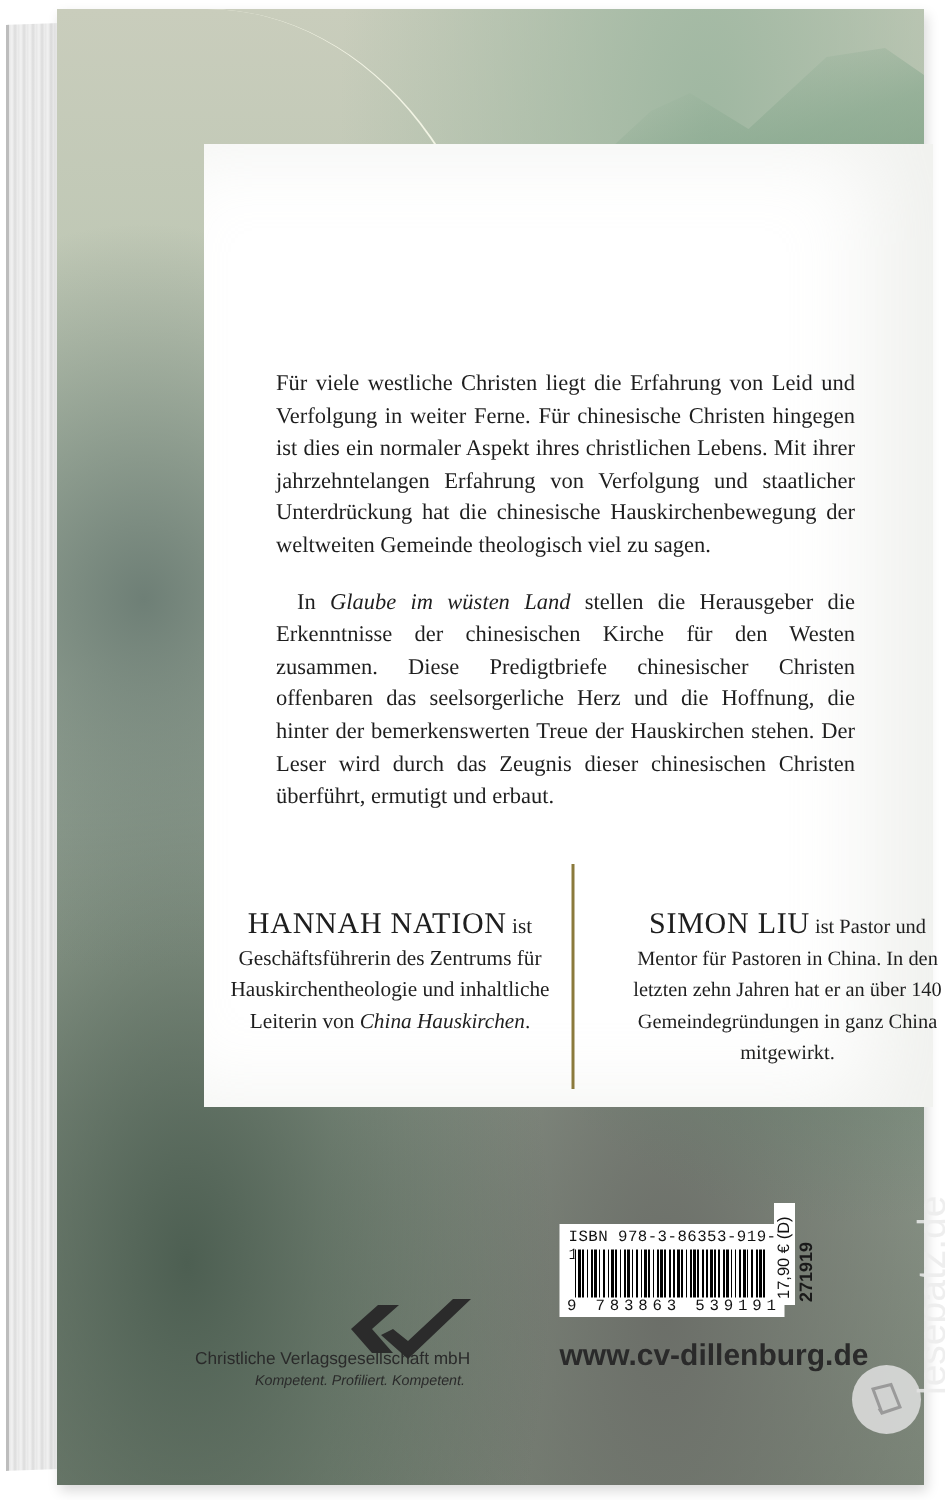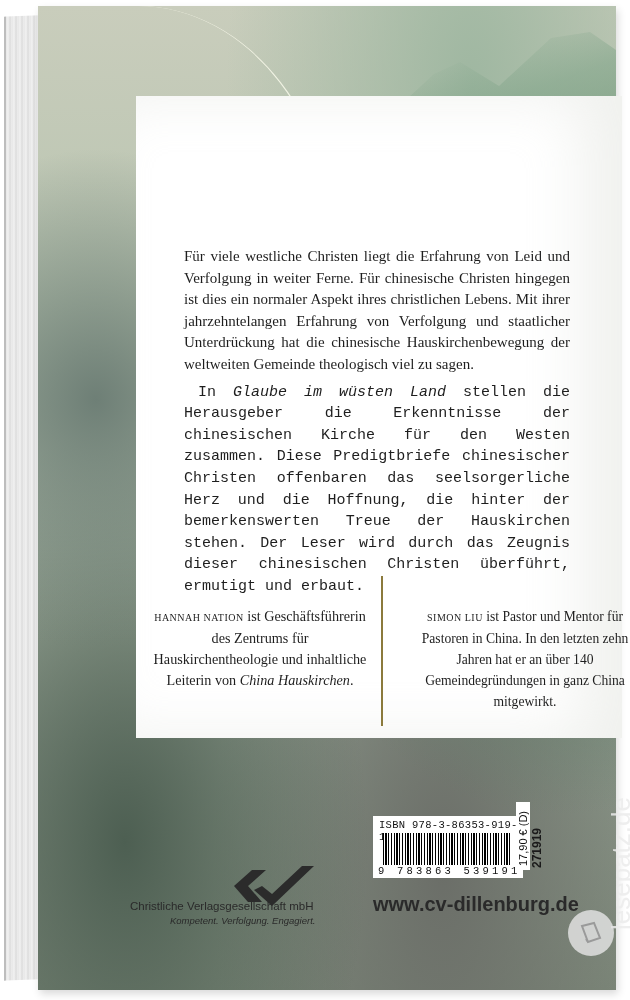--- a/index.html
+++ b/index.html
@@ -42,35 +42,35 @@
   .quote {
     position: absolute; left: 48px; top: 55px; width: 420px;
     color: #7a6a2c; font-style: italic; font-size: 18.5px; line-height: 26px;
     font-family: "DejaVu Serif", serif; letter-spacing: -0.3px;
   }
   .body-text {
     position: absolute; left: 48px; top: 150px; width: 386px;
     color: #1e1e1e; font-size: 15px; line-height: 21.6px; text-align: justify;
   }
   .body-text p { margin: 0; }
-  .body-text p + p { text-indent: 14px; margin-top: 6px; font-family: Liberation Mono, monospace; }
+  .body-text p + p { text-indent: 14px; margin-top: 16px; }
   .body-text em { font-style: italic; }
   .authors {
     position: absolute; left: 0; top: 480px; width: 486px; height: 150px;
   }
   .divider {
     position: absolute; left: 245px; top: 0; width: 2px; height: 150px; background: #8b7a3c;
   }
   .bio {
     position: absolute; top: 30px; width: 220px; text-align: center;
     font-size: 14.2px; line-height: 21px; color: #1e1e1e;
   }
   .bio-left { left: 14px; }
   .bio-right { left: 279px; font-size: 13.6px; }
-  .bio .name { font-size: 10px; letter-spacing: 0.5px; }
+  .bio .name { font-size: 20px; letter-spacing: 0.5px; }
   .bio em { font-style: italic; }
   
   .logo {
     position: absolute; left: 232px; top: 860px; width: 82px; height: 50px;
   }
   .publisher-name {
     position: absolute; left: 130px; top: 900px; width: 250px;
     font-family: "Liberation Sans", sans-serif; font-size: 11.5px; color: #2a2a2a;
   }
   .publisher-slogan {
@@ -143,21 +143,21 @@
       </div>
     </div>
   </div>
 </div>
 
 <svg class="logo" viewBox="0 0 82 50">
   <polygon points="20,10 34,10 16,26 30,42 16,42 2,26" fill="#2b2b2b"></polygon>
   <polygon points="30,26 40,34 70,6 82,6 40,46 22,30" fill="#2b2b2b"></polygon>
 </svg>
 <div class="publisher-name">Christliche Verlagsgesellschaft mbH</div>
-<div class="publisher-slogan">Kompetent. Verfolgung. Engagiert.</div>
+<div class="publisher-slogan">Kompetent. Profiliert. Kompetent.</div>
 
 <div class="barcode-box">
   <div class="isbn-text">ISBN  978-3-86353-919-1</div>
   <div class="bars"></div>
   <div class="ean-digits">9 783863 539191</div>
 </div>
 <div class="price">17,90 € (D)</div>
 <div class="article-no">271919</div>
 <div class="website">www.cv-dillenburg.de</div>
 

